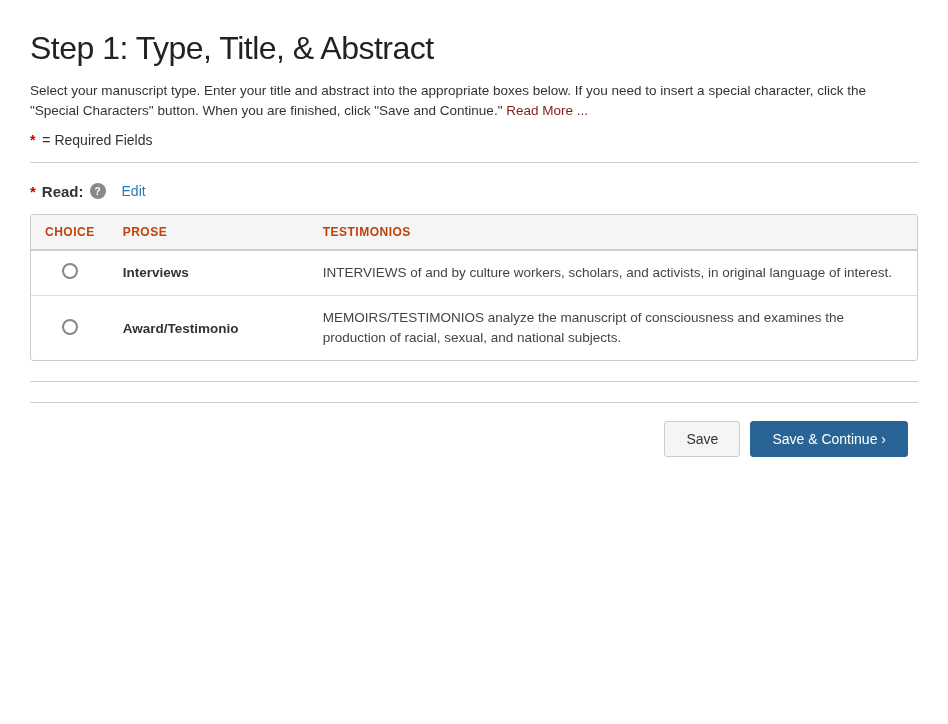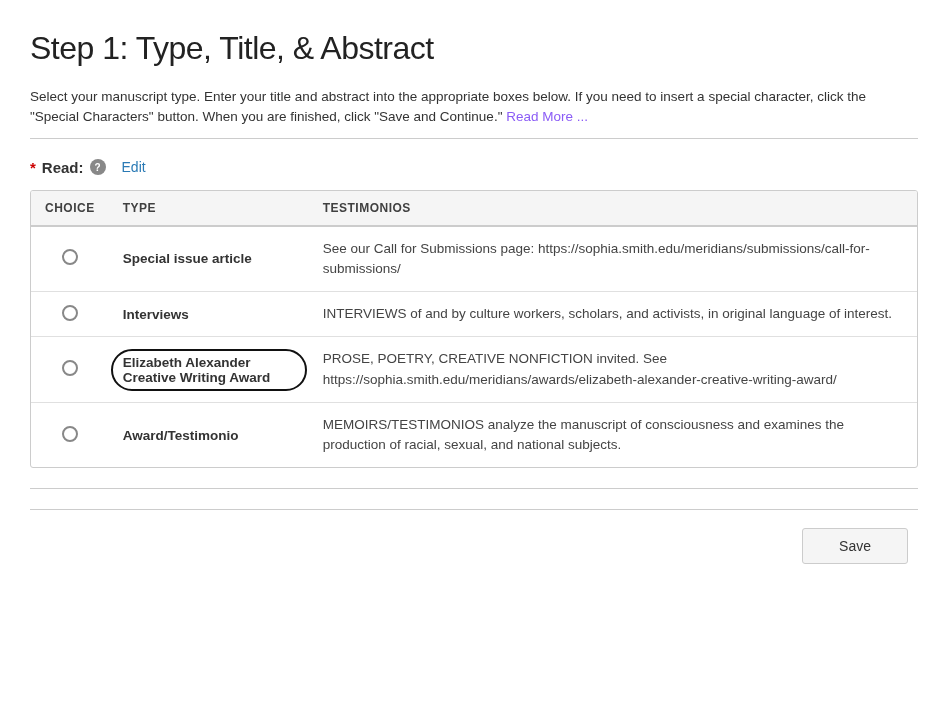--- a/index.html
+++ b/index.html
@@ -13,33 +13,33 @@
     }
 
     .page-container {
       padding: 30px 30px 20px 30px;
     }
 
     h1 {
       font-size: 32px;
       font-weight: 300;
       color: #222;
-      margin-bottom: 20px;
+      margin-bottom: 14px;
       letter-spacing: -0.5px;
     }
 
     .instructions {
       font-size: 13.5px;
       color: #333;
       line-height: 1.5;
       margin-bottom: 10px;
     }
 
     .instructions a {
-      color: #8b5cf6;
+      color: #7f1d1d;
       text-decoration: none;
     }
 
     .required-note {
       font-size: 14px;
       margin-bottom: 14px;
     }
 
     .required-note .star {
       color: #c00;
@@ -106,21 +106,21 @@
     thead tr {
       background: #f5f5f5;
       border-bottom: 2px solid #ccc;
     }
 
     thead th {
       padding: 10px 14px;
       text-align: left;
       font-size: 12px;
       font-weight: bold;
-      color: #404040;
+      color: #c2410c;
       letter-spacing: 0.5px;
     }
 
     tbody tr {
       border-bottom: 1px solid #e0e0e0;
     }
 
     tbody tr:last-child {
       border-bottom: none;
     }
@@ -181,21 +181,21 @@
       border-top: 1px solid #ccc;
       margin-top: 20px;
       padding-top: 18px;
       display: flex;
       justify-content: flex-end;
       gap: 10px;
       padding-right: 10px;
     }
 
     .btn {
-      padding: 9px 36px;
+      padding: 9px 21px;
       font-size: 14px;
       border-radius: 3px;
       cursor: pointer;
       border: 1px solid #ccc;
     }
 
     .btn-default {
       background: #f5f5f5;
       color: #333;
     }
@@ -213,62 +213,57 @@
 <body>
 
 <div class="page-container">
   <h1>Step 1: Type, Title, &amp; Abstract</h1>
 
   <p class="instructions">
     <span>Select your manuscript type. Enter your title and abstract into the appropriate boxes below. If you need to insert a special character, click the "Special Characters" button. When you are finished, click "Save and Continue."</span>
     <a href="#">Read More ...</a>
   </p>
 
+  <div class="required-note">
+    <span class="star">*</span>
+    <span>= Required Fields</span>
+  </div>
 
   <hr class="divider">
 
   <div class="section-label">
     <span class="star">*</span>
     <span>Read:</span>
     <span class="help-icon">?</span>
     <a href="#" class="edit-link">Edit</a>
   </div>
 
   <div class="table-wrapper">
     <table>
       <thead>
         <tr>
           <th>CHOICE</th>
-          <th>TYPE</th>
+          <th>PROSE</th>
           <th>TESTIMONIOS</th>
         </tr>
       </thead>
       <tbody id="table-body">
           <tr>
             <td class="choice-col"><span class="radio-btn"></span></td>
-            <td class="type-col">Special issue article</td>
-            <td class="desc-col">See our Call for Submissions page: https://sophia.smith.edu/meridians/submissions/call-for-submissions/</td>
-          </tr>
-          <tr>
-            <td class="choice-col"><span class="radio-btn"></span></td>
             <td class="type-col">Interviews</td>
             <td class="desc-col">INTERVIEWS of and by culture workers, scholars, and activists, in original language of interest.</td>
-          </tr>
-          <tr class="highlighted-row">
-            <td class="choice-col"><span class="radio-btn"></span></td>
-            <td class="type-col"><span class="ellipse-wrapper">Elizabeth Alexander Creative Writing Award</span></td>
-            <td class="desc-col">PROSE, POETRY, CREATIVE NONFICTION invited. See https://sophia.smith.edu/meridians/awards/elizabeth-alexander-creative-writing-award/</td>
           </tr>
           <tr>
             <td class="choice-col"><span class="radio-btn"></span></td>
             <td class="type-col">Award/Testimonio</td>
             <td class="desc-col">MEMOIRS/TESTIMONIOS analyze the manuscript of consciousness and examines the production of racial, sexual, and national subjects.</td>
           </tr>
         </tbody>
     </table>
   </div>
 
   <hr class="divider" style="margin-top:20px;">
 
   <div class="bottom-bar">
     <button class="btn btn-default">Save</button>
+    <button class="btn btn-primary">Save &amp; Continue ›</button>
   </div>
 </div>
 
 </body></html>

